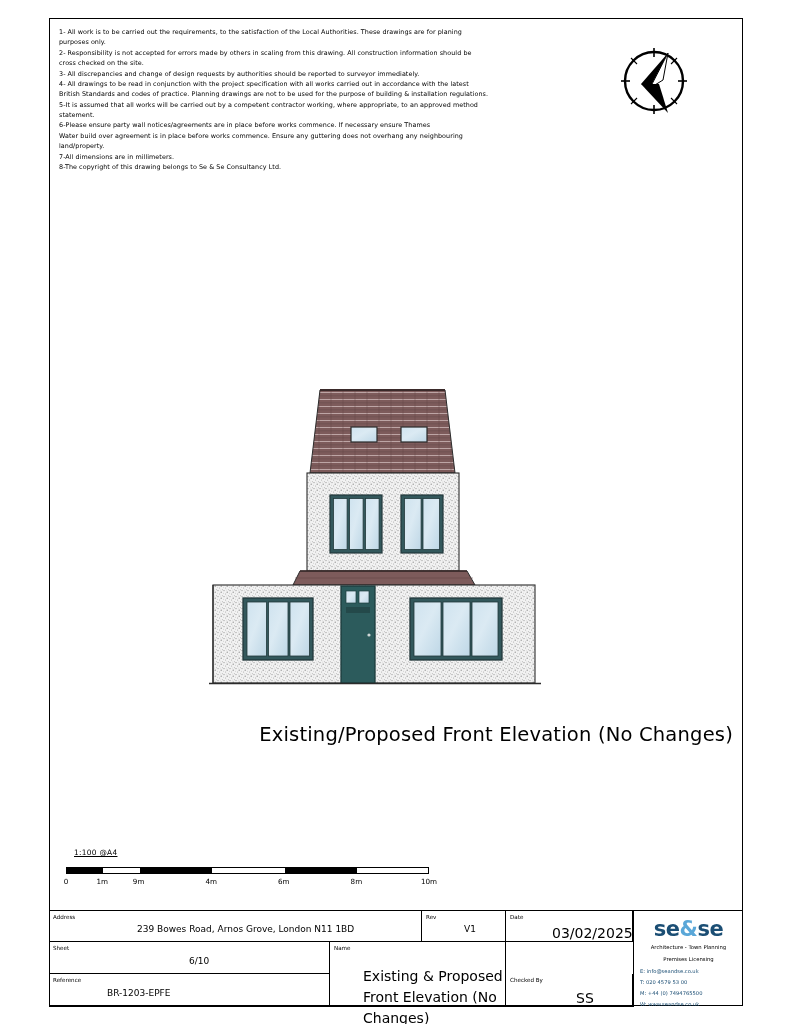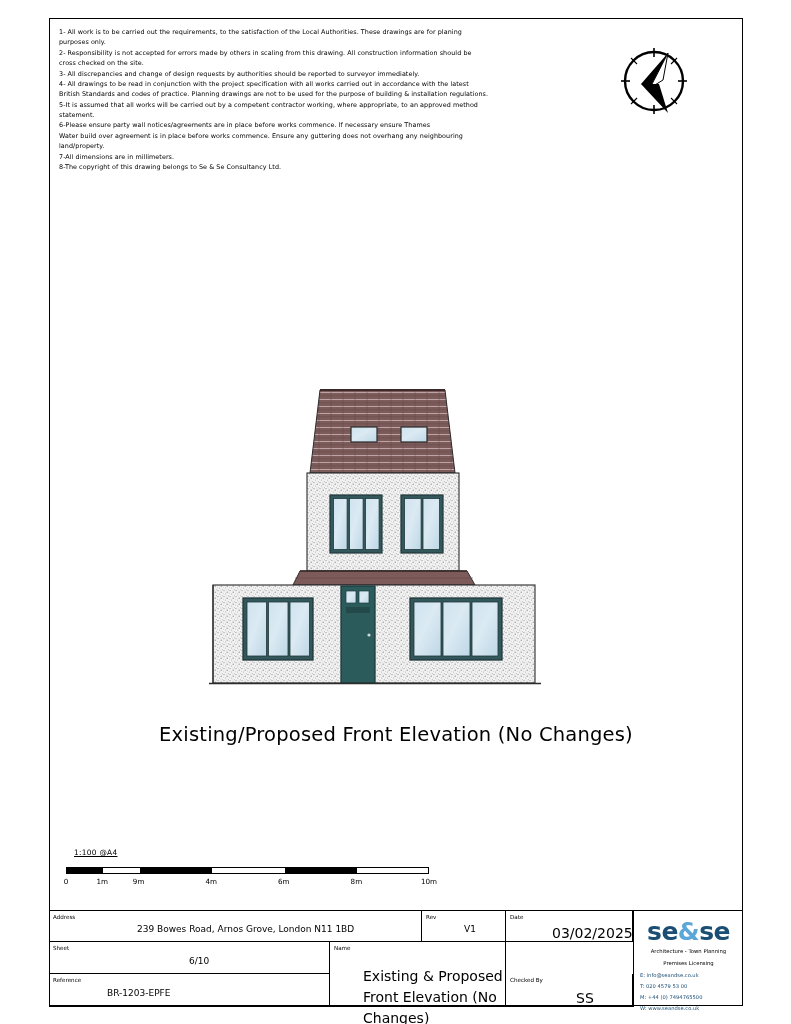--- a/index.html
+++ b/index.html
@@ -66,21 +66,21 @@
     width: 340px;
     height: 305px;
   }
 
   
   .draw-title {
     position: absolute;
     left: 59px;
     top: 723px;
     width: 674px;
-    text-align: center;
+    text-align: right;
     font-size: 19.5px;
     font-family: "DejaVu Sans", sans-serif;
     color: #000;
     letter-spacing: 0.01em;
   }
 
   
   .scale-wrap {
     position: absolute;
     left: 66px;
@@ -159,21 +159,21 @@
     position: absolute;
     right: 0;
     top: 0;
     width: 110px;
     height: 96px;
     box-sizing: border-box;
     border-left: 1.1px solid #000;
     text-align: center;
   }
   .logo-word {
-    font-size: 25px;
+    font-size: 21px;
     font-weight: bold;
     color: #1b4e74;
     letter-spacing: -0.5px;
     margin-top: 8px;
     line-height: 1;
   }
   .logo-dot {
     color: #5aa7d8;
   }
   .logo-sub {

